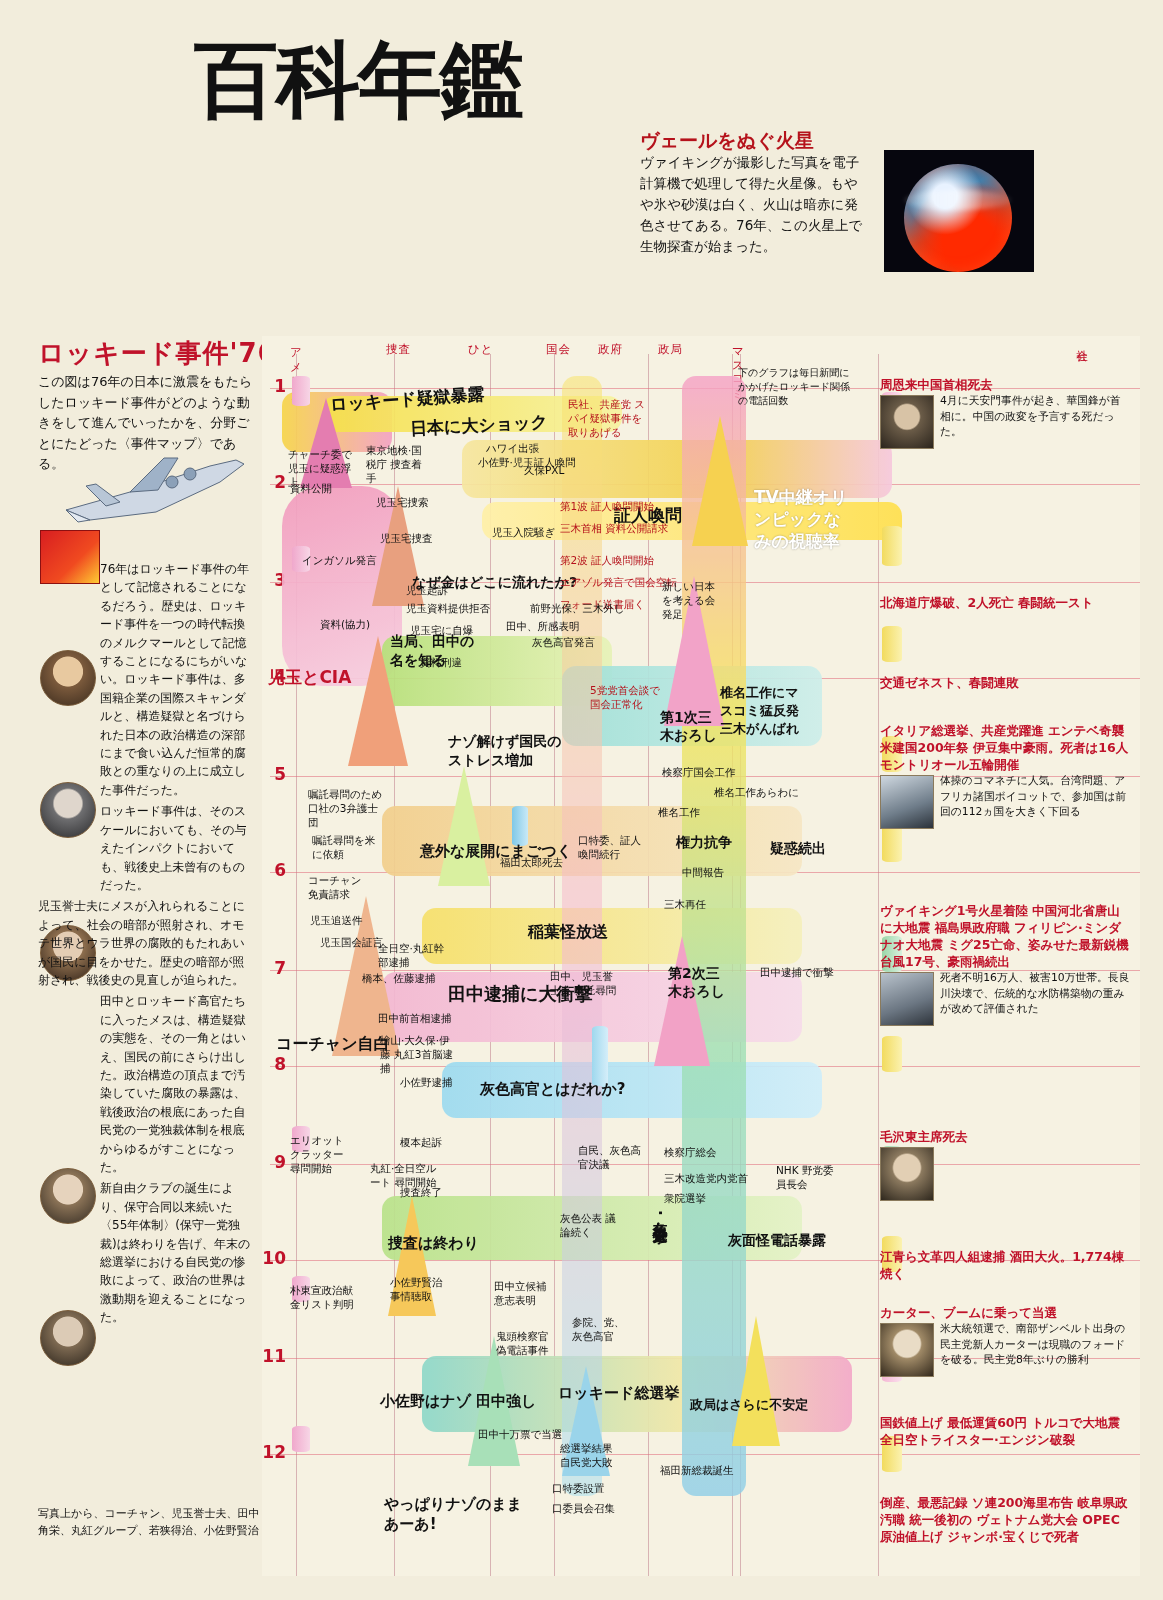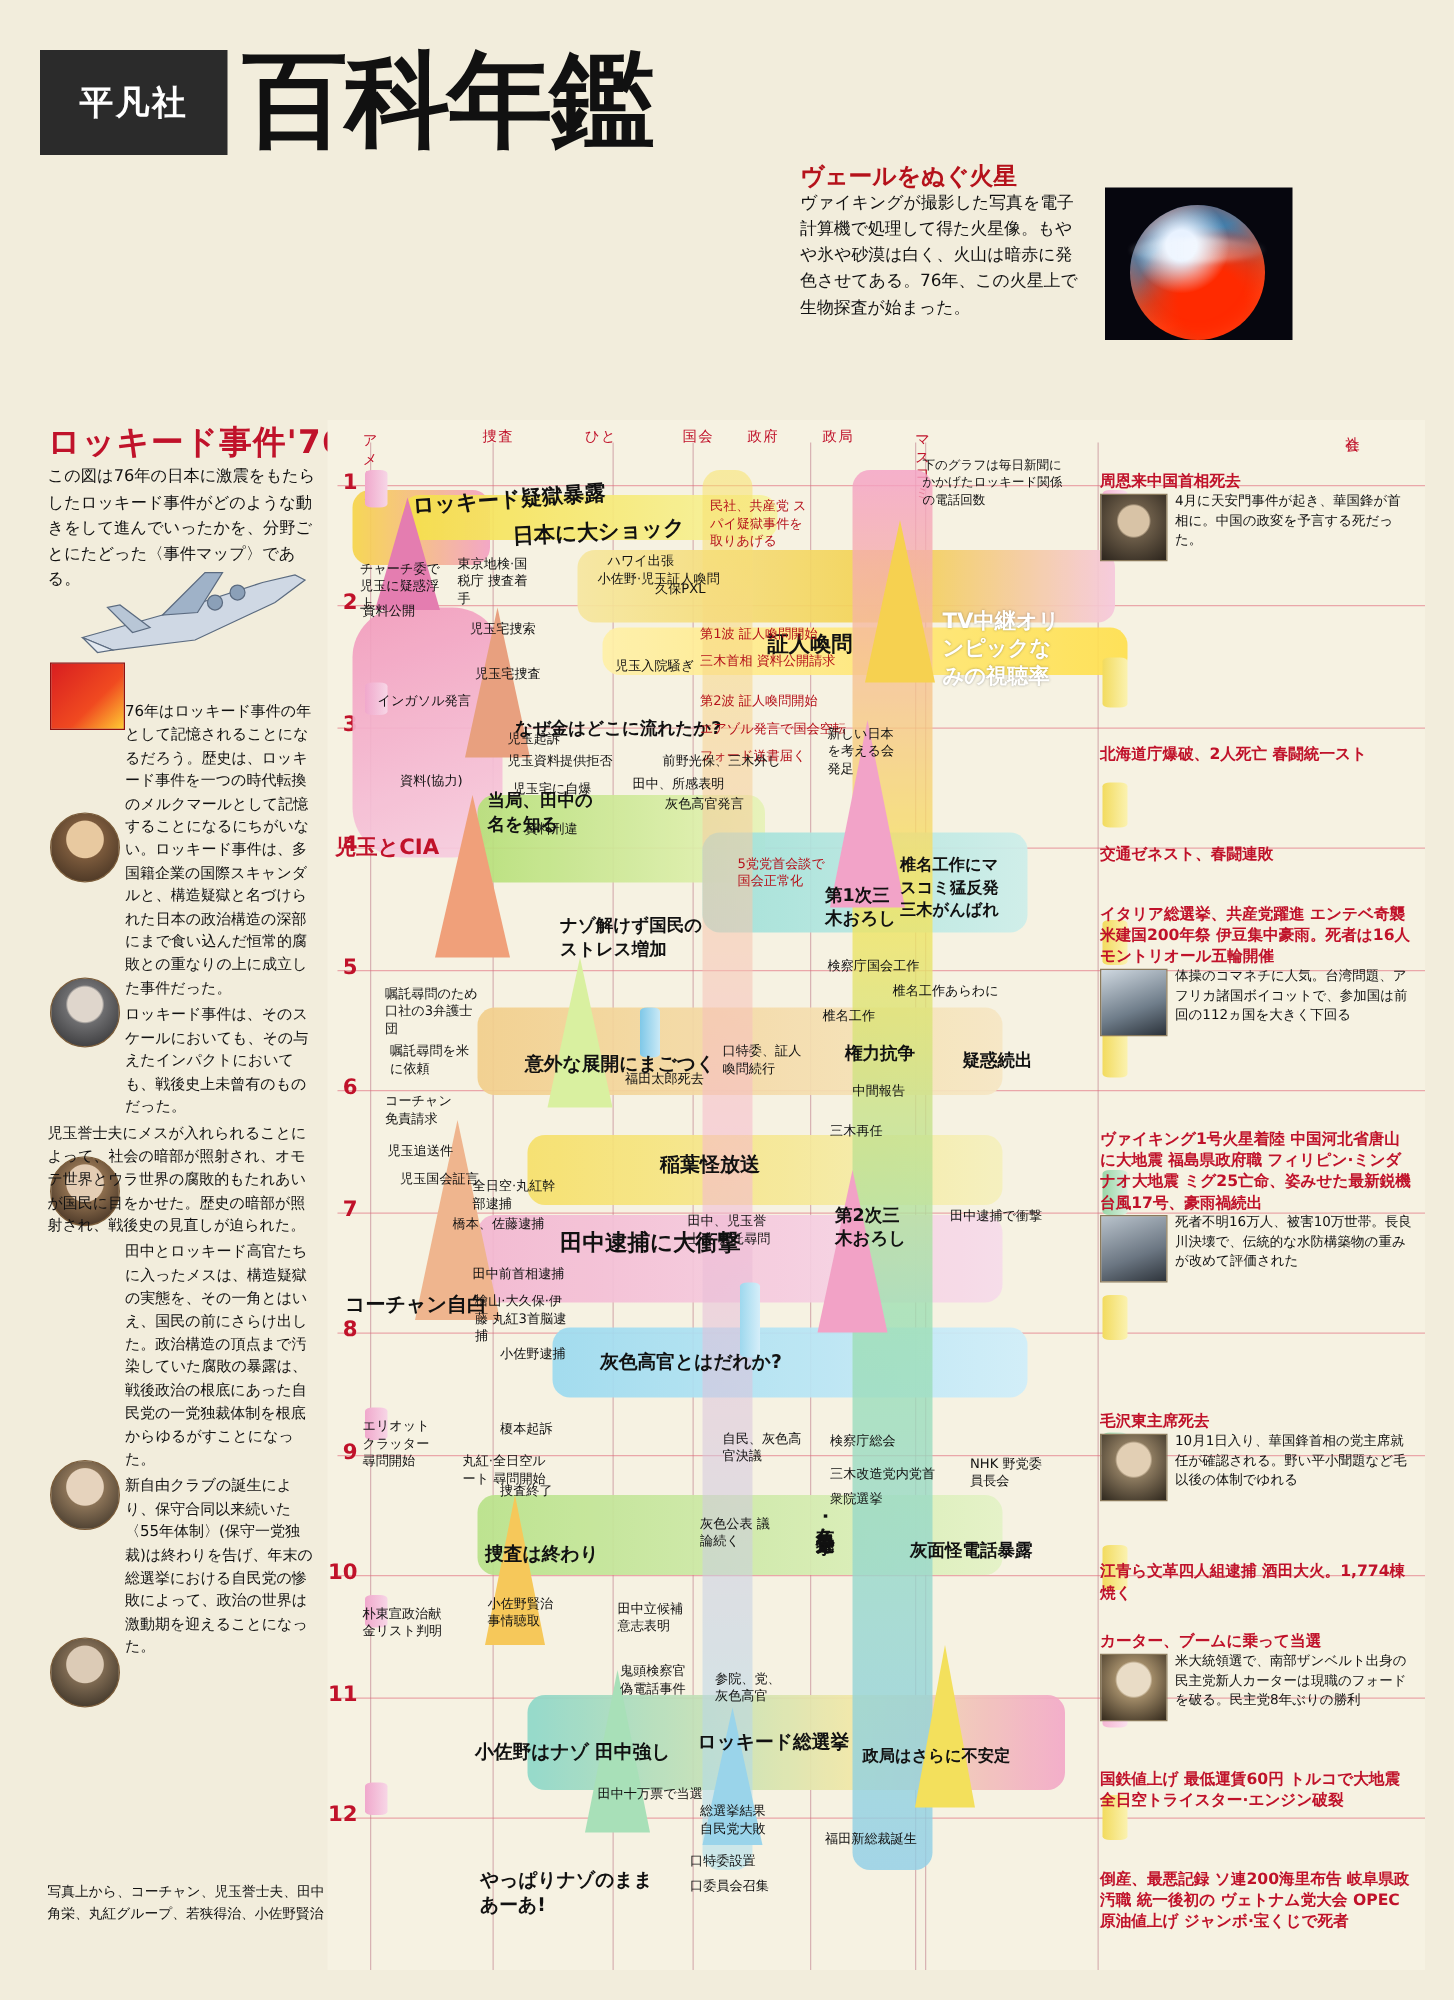--- a/index.html
+++ b/index.html
@@ -101,23 +101,20 @@
   .bigevent.r{color:#c0122a;}
   .bigevent.w{color:#fff;text-shadow:0 0 2px rgba(0,0,0,.35);}
   .note{position:absolute;font-size:10px;line-height:14px;color:#111;width:120px;}
 </style>
 </head>
 <body>
 
 <div class="page">
 
   <div class="masthead">
-    <div class="logo-box">
-      <span>平凡社</span>
-    </div>
     <div class="big-title">百科年鑑</div>
   </div>
 
   <div class="mars-head">ヴェールをぬぐ火星</div>
   <div class="mars-text">ヴァイキングが撮影した写真を電子計算機で処理して得た火星像。もやや氷や砂漠は白く、火山は暗赤に発色させてある。76年、この火星上で生物探査が始まった。</div>
   <div class="mars-photo">
     <div class="planet"></div>
     <div class="cloudband"></div>
   </div>
 
@@ -325,21 +322,21 @@
     <div class="label" style="left:402px;top:856px">衆院選挙</div>
     <div class="label" style="left:138px;top:800px">榎本起訴</div>
     <div class="label" style="left:108px;top:826px;width:70px;white-space:normal">丸紅·全日空ルート 尋問開始</div>
     <div class="label" style="left:138px;top:850px">捜査終了</div>
     <div class="label" style="left:298px;top:876px;width:56px;white-space:normal">灰色公表 議論続く</div>
     <div class="label" style="left:28px;top:798px;width:54px;white-space:normal">エリオット クラッター 尋問開始</div>
     <div class="label" style="left:28px;top:948px;width:68px;white-space:normal">朴東宣政治献金リスト判明</div>
     <div class="label" style="left:128px;top:940px;width:66px;white-space:normal">小佐野賢治 事情聴取</div>
     <div class="label" style="left:232px;top:944px;width:60px;white-space:normal">田中立候補 意志表明</div>
     <div class="label" style="left:234px;top:994px;width:62px;white-space:normal">鬼頭検察官 偽電話事件</div>
-    <div class="label" style="left:310px;top:1000px;width:62px;white-space:normal">参院、党、灰色高官</div>
+    <div class="label" style="left:310px;top:980px;width:62px;white-space:normal">参院、党、灰色高官</div>
     <div class="label" style="left:514px;top:828px;width:62px;white-space:normal">NHK 野党委員長会</div>
     <div class="label" style="left:216px;top:1092px">田中十万票で当選</div>
     <div class="label" style="left:298px;top:1106px;width:64px;white-space:normal">総選挙結果 自民党大敗</div>
     <div class="label" style="left:398px;top:1128px">福田新総裁誕生</div>
     <div class="label" style="left:290px;top:1146px">口特委設置</div>
     <div class="label" style="left:290px;top:1166px">口委員会召集</div>
   </div>
 
   <div class="news">
     <div class="news-item" style="top:40px">
@@ -365,21 +362,20 @@
 
     <div class="news-item" style="top:566px">
       <div class="news-h">ヴァイキング1号火星着陸 中国河北省唐山に大地震 福島県政府職 フィリピン·ミンダナオ大地震 ミグ25亡命、姿みせた最新鋭機 台風17号、豪雨禍続出</div>
       <div class="news-photo" style="background:linear-gradient(160deg,#b9c3cc,#6b7682 60%,#2e343b)"></div>
       <div class="news-b">死者不明16万人、被害10万世帯。長良川決壊で、伝統的な水防構築物の重みが改めて評価された</div>
     </div>
 
     <div class="news-item" style="top:792px">
       <div class="news-h">毛沢東主席死去</div>
       <div class="news-photo" style="background:radial-gradient(circle at 50% 38%,#e2cfb4 0 32%,#8c7a5f 36%,#2e271d 100%)"></div>
-      <div class="news-b">10月1日入り、華国鋒首相の党主席就任が確認される。野い平小聞題など毛以後の体制でゆれる</div>
     </div>
 
     <div class="news-item" style="top:912px">
       <div class="news-h">江青ら文革四人組逮捕 酒田大火。1,774棟焼く</div>
     </div>
 
     <div class="news-item" style="top:968px">
       <div class="news-h">カーター、ブームに乗って当選</div>
       <div class="news-photo" style="background:radial-gradient(circle at 50% 38%,#e9dcc6 0 32%,#a08a67 36%,#33291c 100%)"></div>
       <div class="news-b">米大統領選で、南部ザンベルト出身の民主党新人カーターは現職のフォードを破る。民主党8年ぶりの勝利</div>

